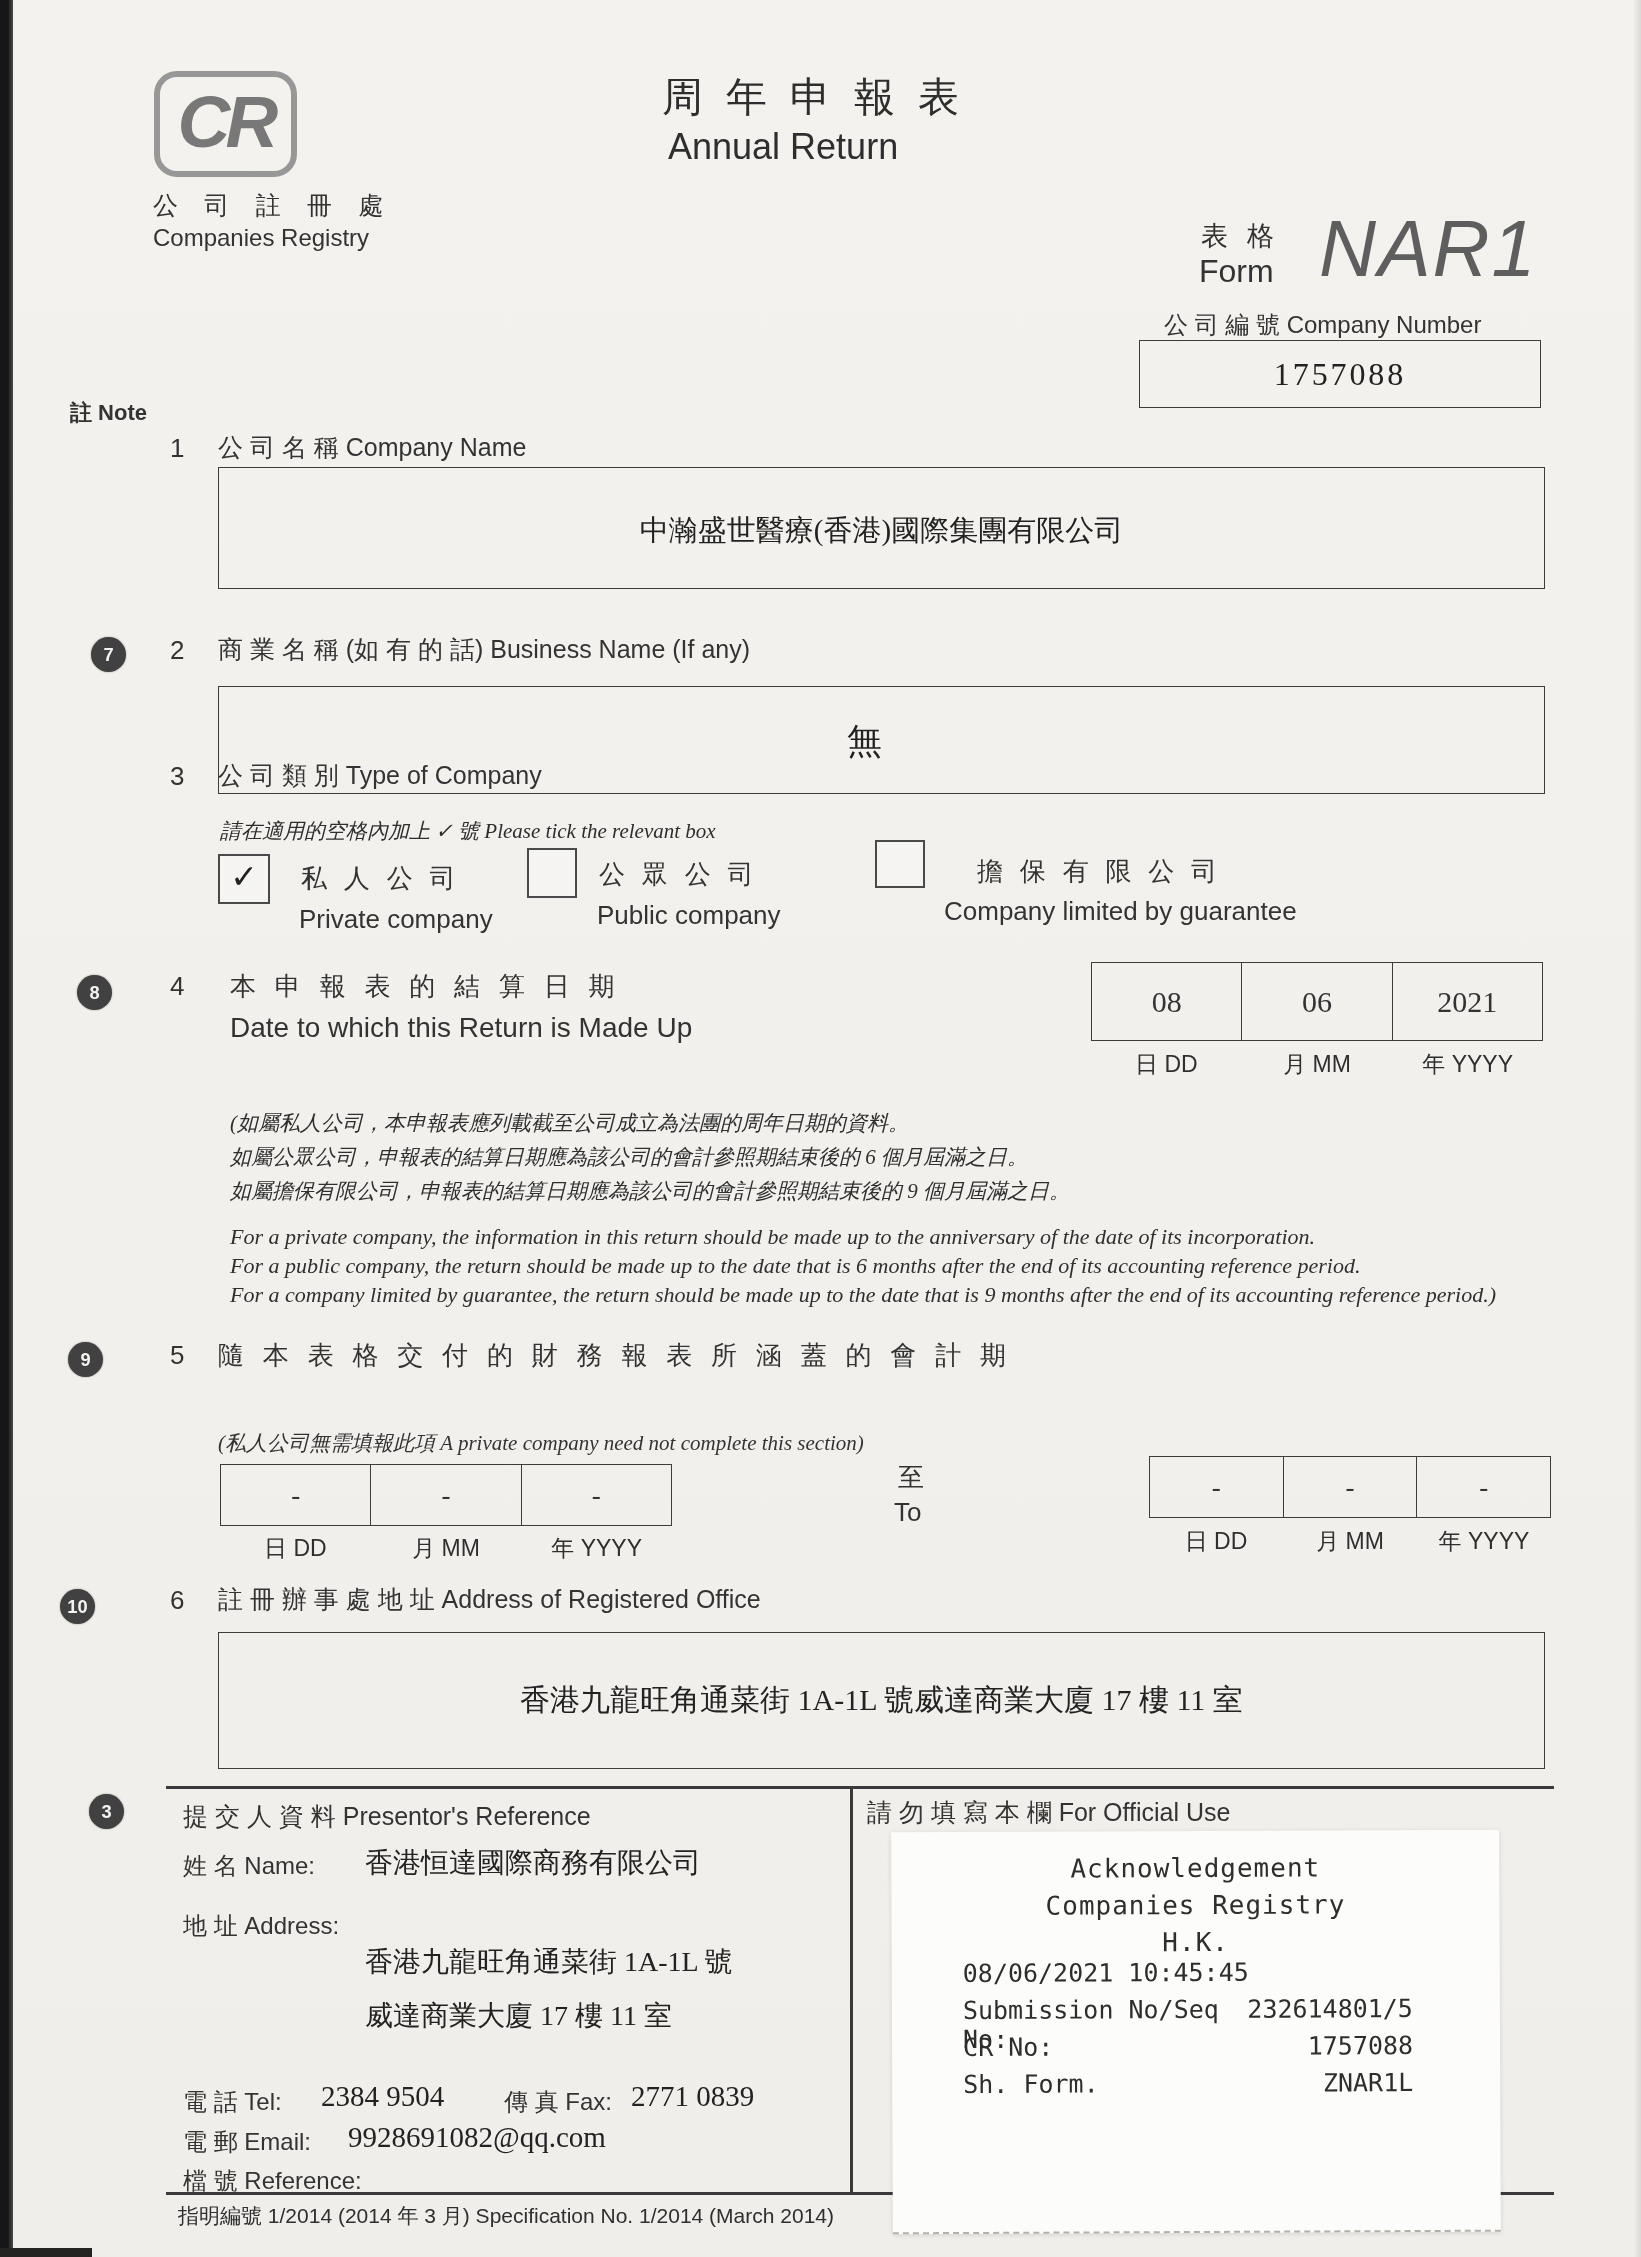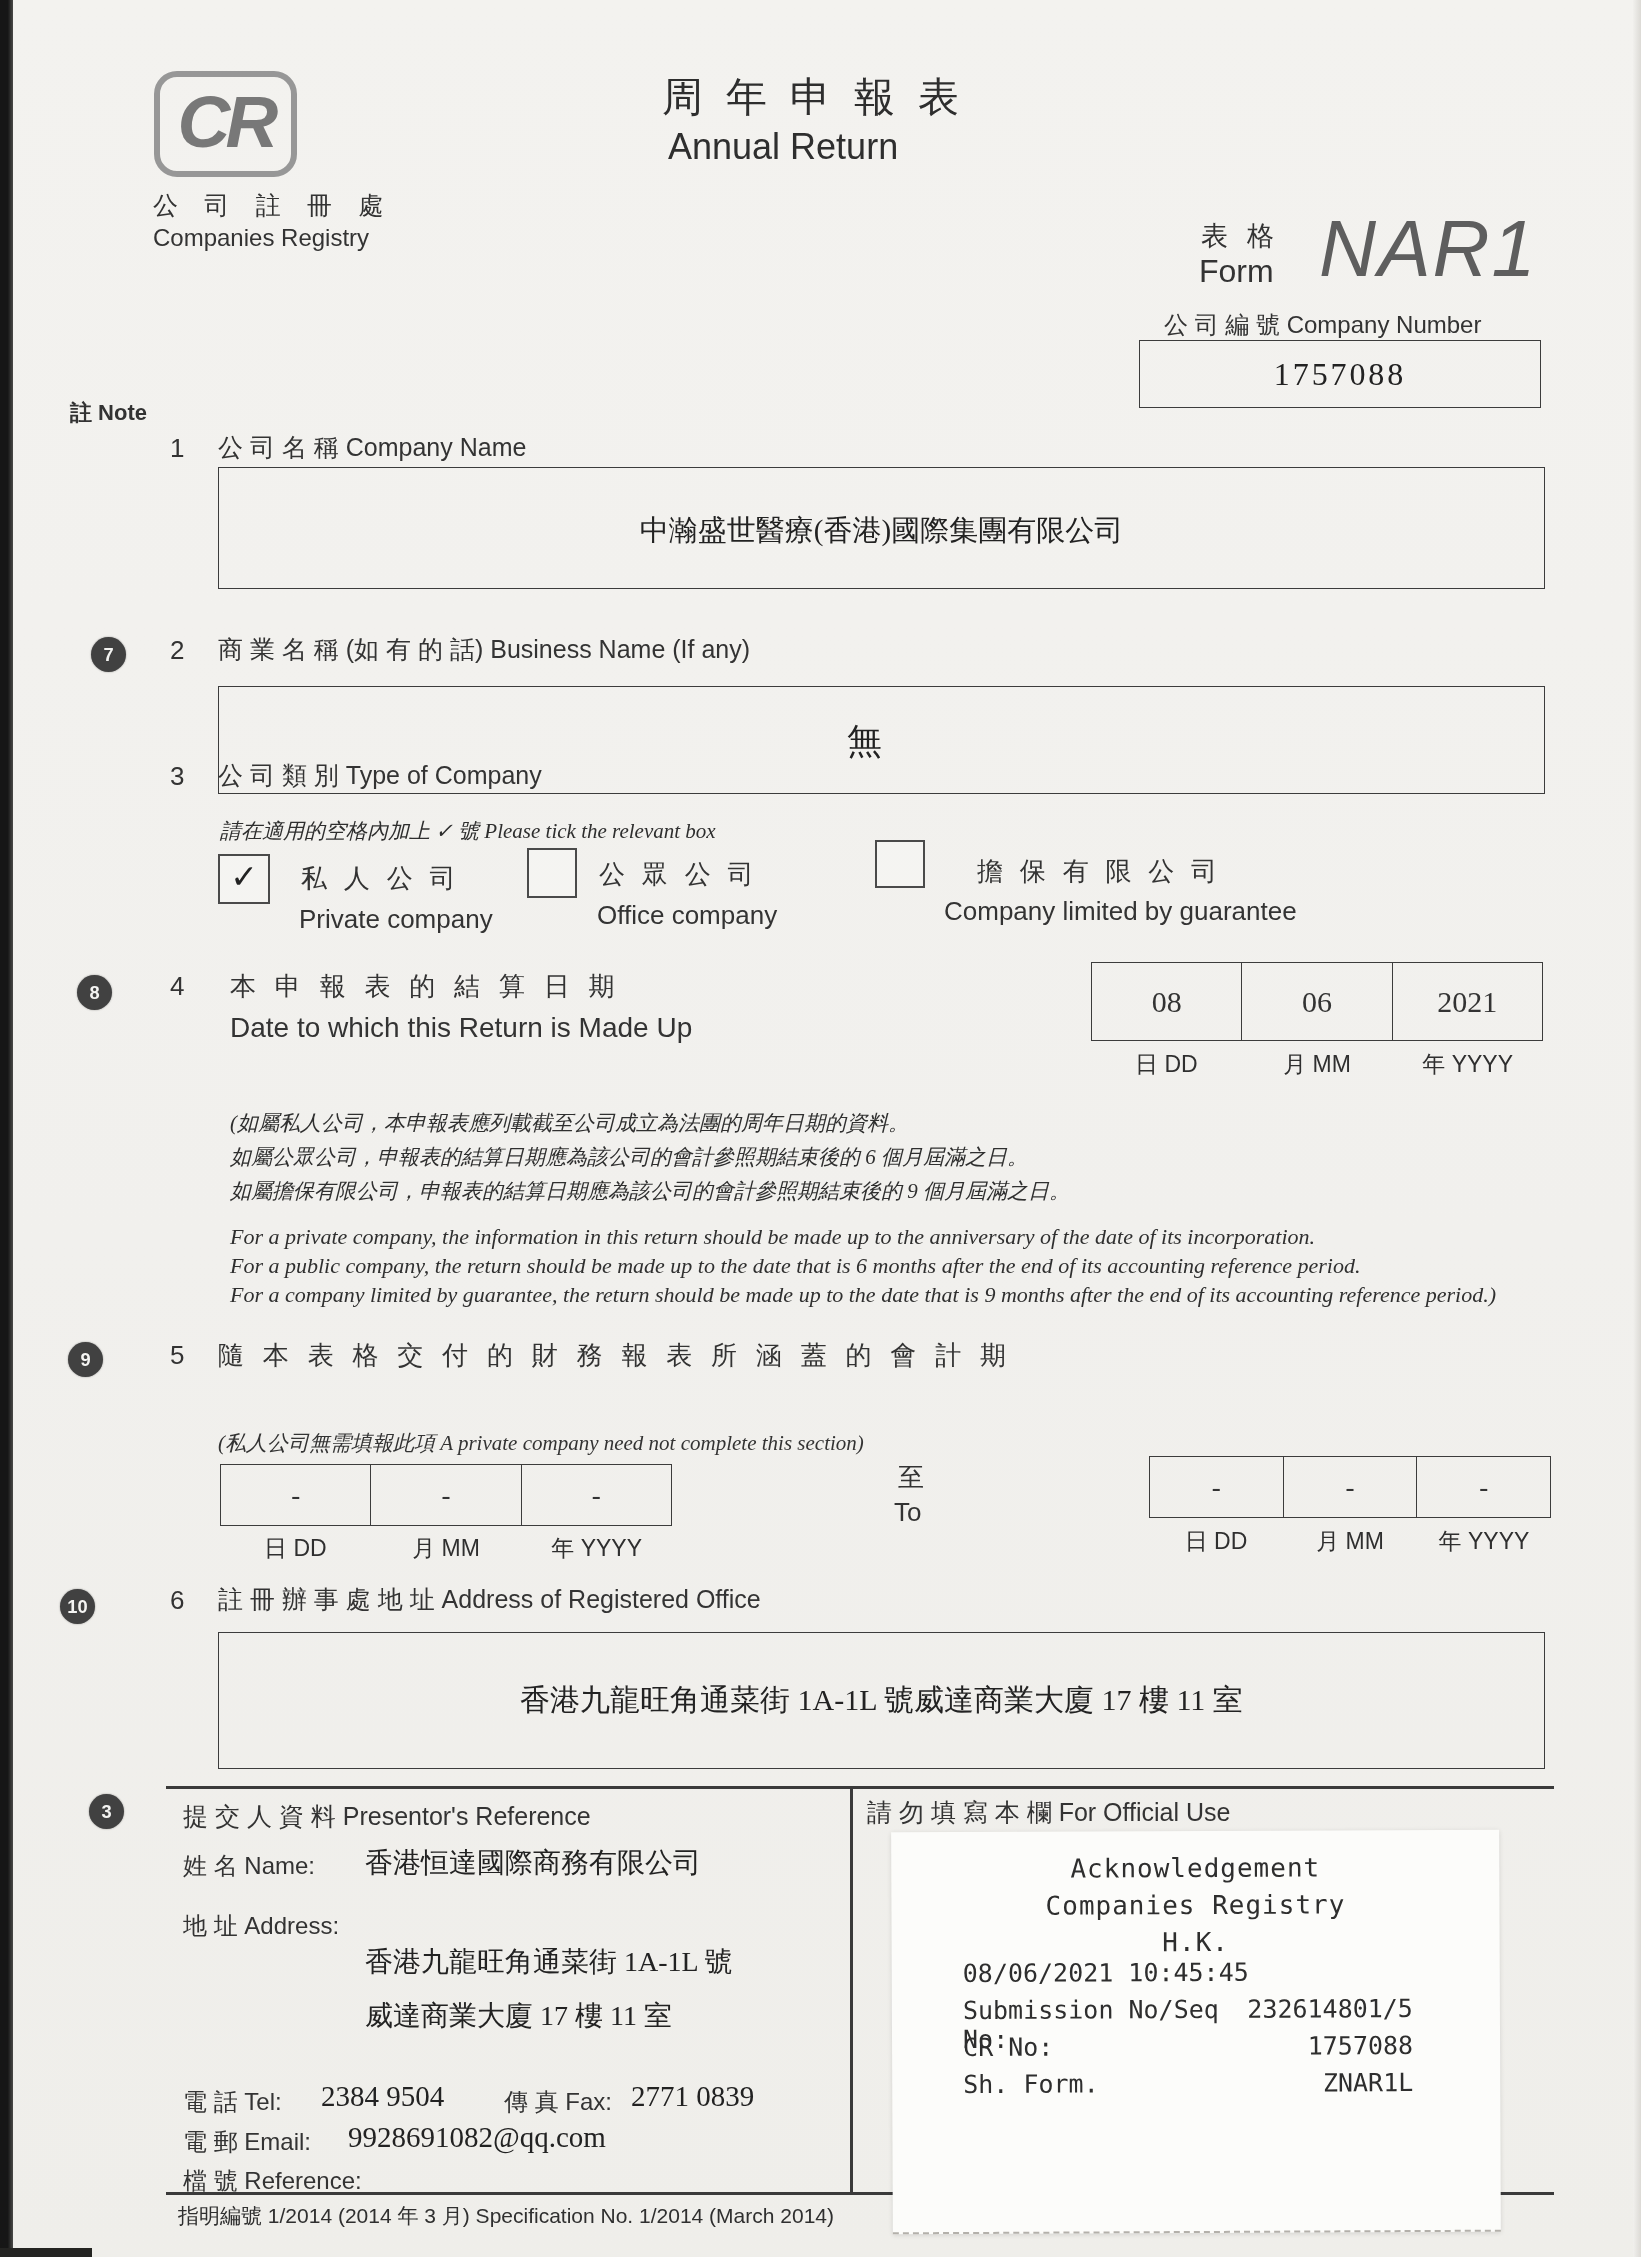--- a/index.html
+++ b/index.html
@@ -92,21 +92,21 @@
   <div class="abs serif ital" style="left:220px;top:817px;font-size:21px;color:#2e2e2e;">請在適用的空格內加上 ✓ 號   Please tick the relevant box</div>
 
   <div class="abs checkbox" style="left:218px;top:854px;width:52px;height:50px;">
     <span class="check">✓</span>
   </div>
   <div class="abs" style="left:301px;top:861px;font-size:26px;letter-spacing:4.8px;">私 人 公 司</div>
   <div class="abs" style="left:299px;top:904px;font-size:26px;">Private company</div>
 
   <div class="abs checkbox" style="left:527px;top:848px;width:50px;height:50px;"></div>
   <div class="abs" style="left:599px;top:857px;font-size:26px;letter-spacing:4.8px;">公 眾 公 司</div>
-  <div class="abs" style="left:597px;top:900px;font-size:26px;">Office company</div>
+  <div class="abs" style="left:597px;top:900px;font-size:26px;">Public company</div>
 
   <div class="abs checkbox" style="left:875px;top:840px;width:50px;height:48px;"></div>
   <div class="abs" style="left:946px;top:854px;font-size:26px;letter-spacing:4.8px;margin-left:31px;">擔 保 有 限 公 司</div>
   <div class="abs" style="left:944px;top:896px;font-size:26px;">Company limited by guarantee</div>
 
   <div class="abs note-circle" style="left:77px;top:975px;">8</div>
   <div class="abs" style="left:170px;top:971px;font-size:26px;">4</div>
   <div class="abs" style="left:230px;top:969px;font-size:26px;letter-spacing:5.8px;">本 申 報 表 的 結 算 日 期</div>
   <div class="abs" style="left:230px;top:1012px;font-size:28px;">Date to which this Return is Made Up</div>
 

